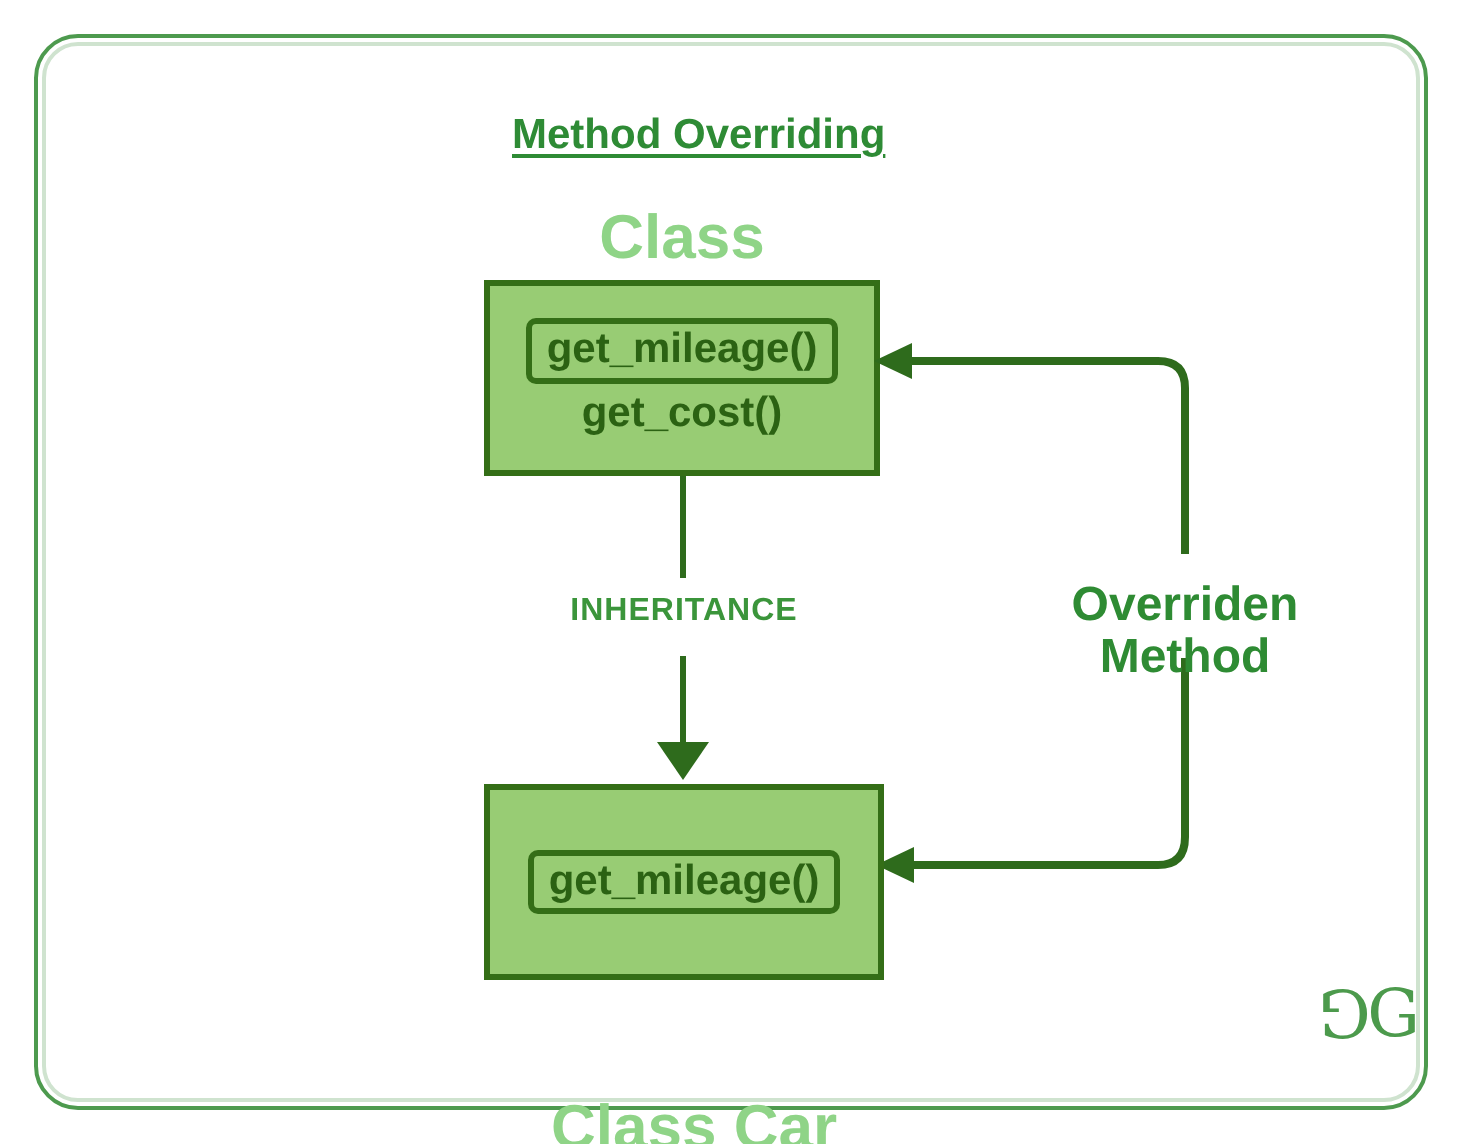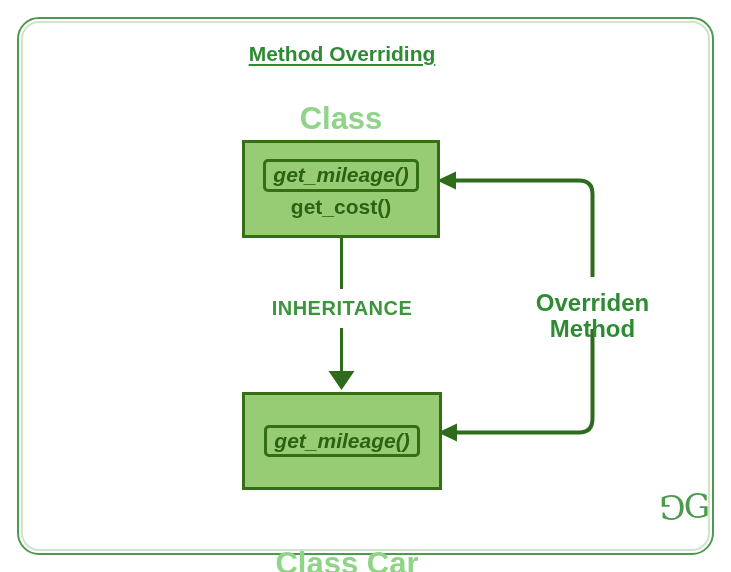--- a/index.html
+++ b/index.html
@@ -9,50 +9,49 @@
   }
   .frame-outer{
     position:absolute;left:17px;top:17px;right:17px;bottom:17px;
     border:2px solid var(--frame-outer);border-radius:22px;
   }
   .frame-inner{
     position:absolute;left:21px;top:21px;right:21px;bottom:21px;
     border:2px solid var(--frame-inner);border-radius:18px;
   }
   .title{
-    position:absolute;left:240px;top:40px;width:200px;margin:2px;
-    text-align:center;font-size:21px;font-weight:bold;color:var(--title);
+    position:absolute;left:240px;top:40px;width:200px;margin:16px;
+    text-align:left;font-size:21px;font-weight:bold;color:var(--title);
     text-decoration:underline;text-decoration-thickness:2px;text-underline-offset:3px;
   }
   .class-label{
     position:absolute;font-size:31px;font-weight:bold;color:var(--class-label);
     text-align:center;line-height:1.1;
   }
   .vehicle-label{left:242px;top:102px;width:198px;}
   .car-label{left:247px;top:500px;width:200px;margin-top:47px;}
   .class-box{
     position:absolute;box-sizing:border-box;
     background:var(--box-fill);border:3px solid var(--box-border);
     display:flex;flex-direction:column;align-items:center;justify-content:center;gap:3px;
   }
   .vehicle-box{left:242px;top:140px;width:198px;height:98px;}
   .car-box{left:242px;top:392px;width:200px;height:98px;}
   .method-pill{
     border:3px solid var(--box-border);border-radius:5px;
     padding:1px 7px;
-    font-style:italic;
   }
   .method-text, .method-pill span{
     font-size:21px;font-weight:bold;color:var(--method-text);line-height:1.15;
   }
   .connector-layer{position:absolute;left:0;top:0;pointer-events:none;}
   .c-line{stroke:var(--line);fill:none;}
   .c-fill{fill:var(--line);stroke:none;}
   .annotation{position:absolute;font-weight:bold;text-align:center;line-height:1.1;}
-  .inheritance{left:242px;top:297px;width:200px;font-size:20px;color:var(--inheritance-label);letter-spacing:.5px;}
+  .inheritance{left:242px;top:297px;width:200px;font-size:16px;color:var(--inheritance-label);letter-spacing:.5px;}
   .overridden{left:492px;top:290px;width:201px;font-size:24px;color:var(--overridden-label);}
   .logo{
     position:absolute;left:640px;top:490px;width:70px;text-align:right;
     font-family:"DejaVu Serif",serif;font-size:33px;line-height:1;color:var(--logo);
   }
   .g-flip{display:inline-block;transform:rotate(180deg);margin-right:-2px;}
 </style>
 </head>
 <body>
 

